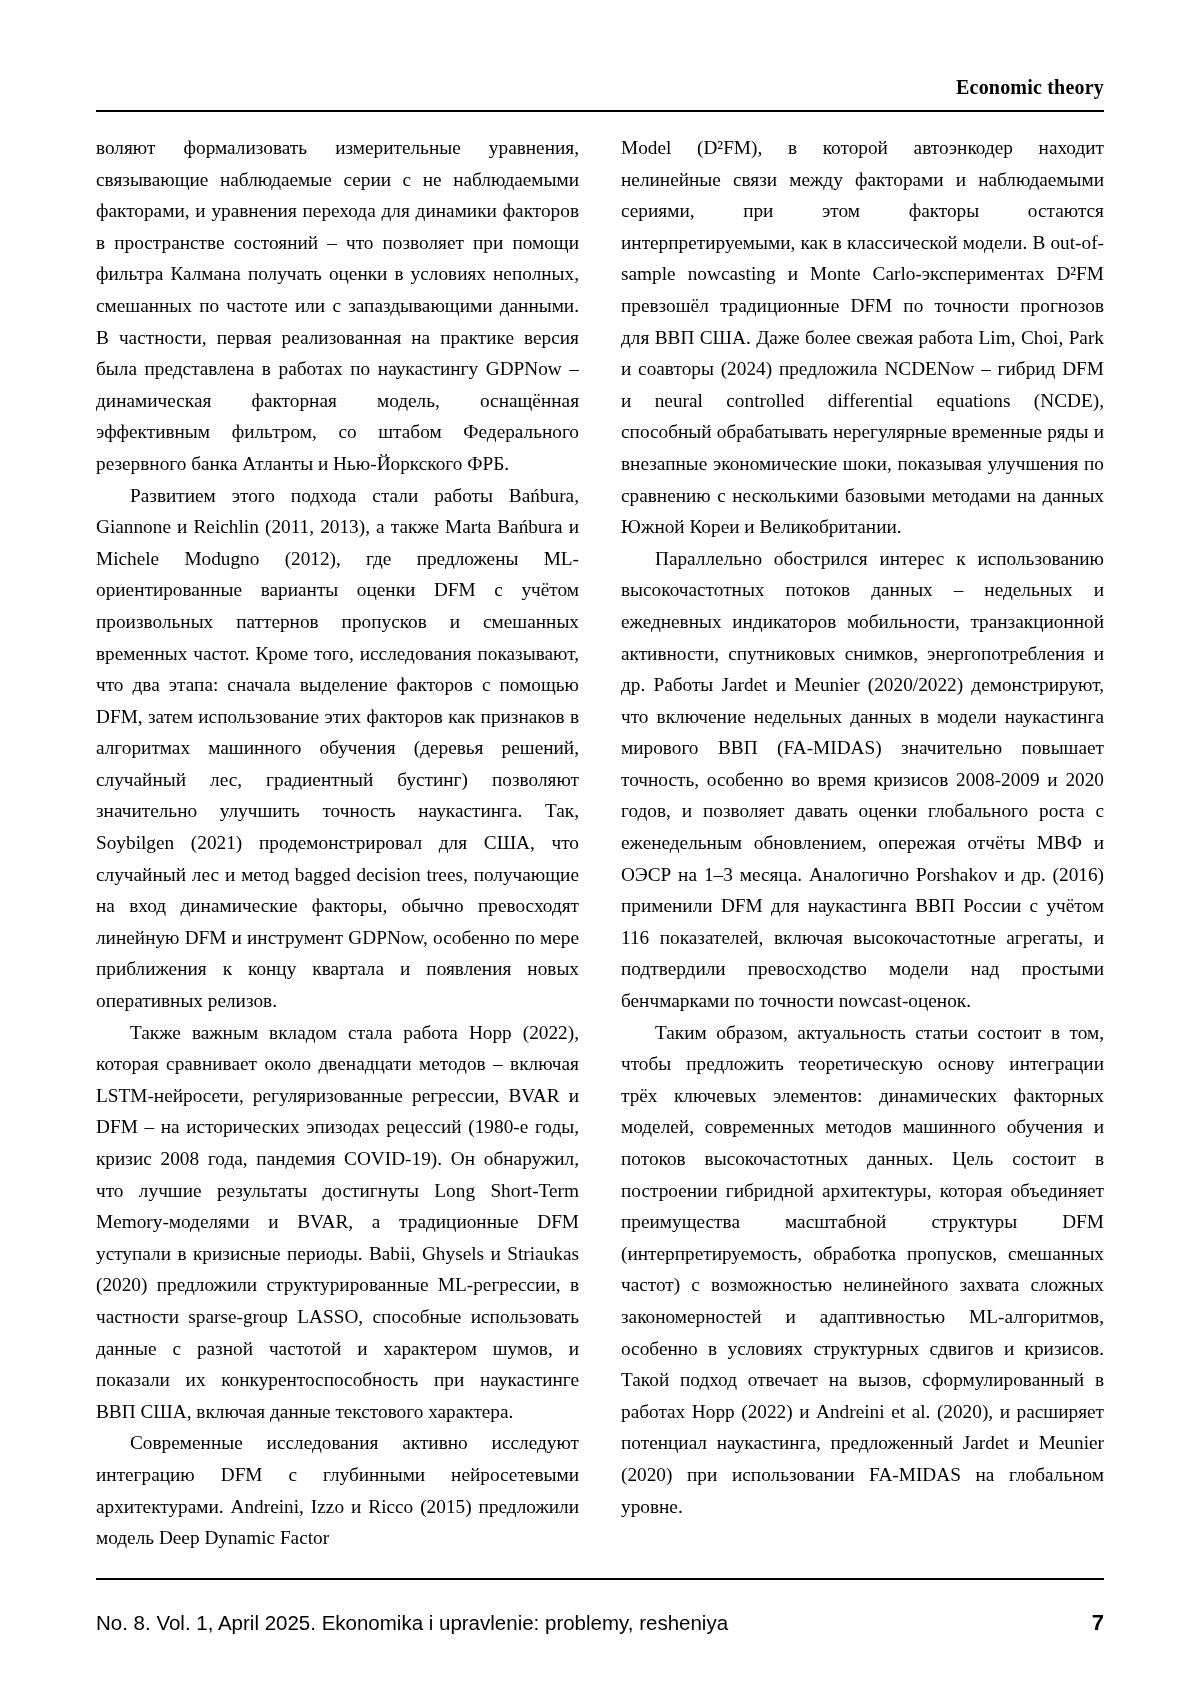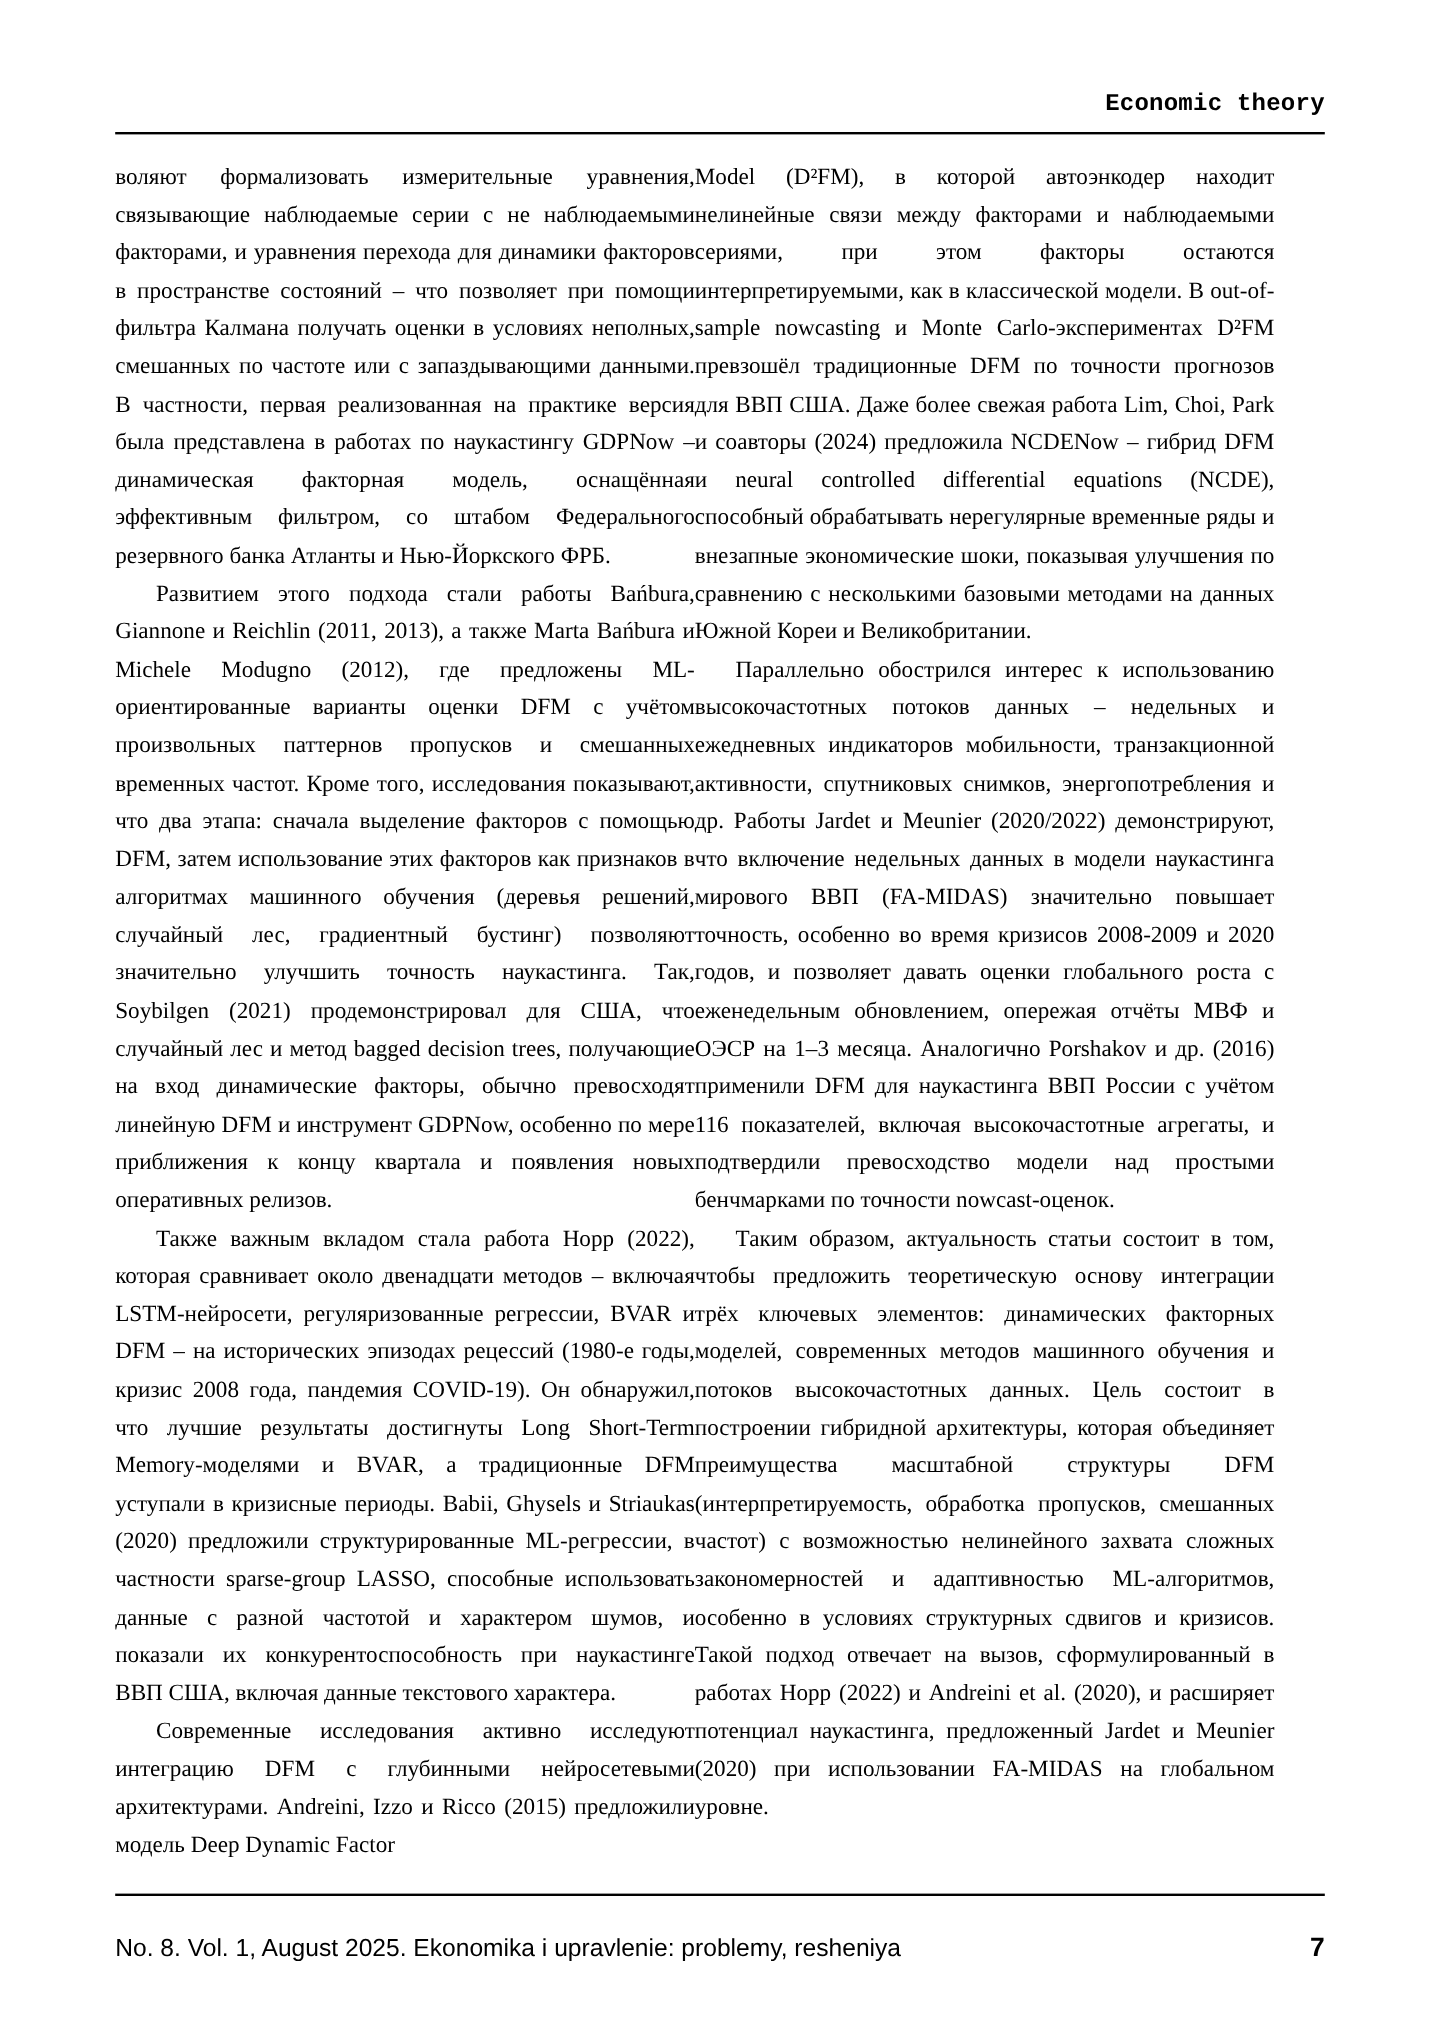--- a/index.html
+++ b/index.html
@@ -17,41 +17,42 @@
     color: #000000;
     overflow: hidden;
   }
 
   .header {
     position: absolute;
     top: 76px;
     left: 96px;
     right: 96px;
     text-align: right;
-    font-family: Liberation Mono, monospace;
+    font-family: Liberation Serif, serif;
     font-weight: bold;
     font-size: 20px;
     color: #000;
     letter-spacing: 0.2px;
   }
   .header-rule {
     position: absolute;
     top: 110px;
     left: 96px;
     right: 96px;
     height: 2px;
     background: #000;
   }
 
   .columns {
     position: absolute;
     top: 132px;
     left: 96px;
     right: 96px;
     display: flex;
+    gap: 42px;
   }
   .col {
     width: 483px;
     flex: 0 0 483px;
   }
 
   p.par {
     margin: 0;
     font-size: 19.3px;
     line-height: 31.6px;
@@ -110,17 +111,17 @@
     <div class="col">
       <p class="par">Model (D²FM), в которой автоэнкодер находит нелинейные связи между факторами и наблюдаемыми сериями, при этом факторы остаются интерпретируемыми, как в классической модели. В out-of-sample nowcasting и Monte Carlo-экспериментах D²FM превзошёл традиционные DFM по точности прогнозов для ВВП США. Даже более свежая работа Lim, Choi, Park и соавторы (2024) предложила NCDENow – гибрид DFM и neural controlled differential equations (NCDE), способный обрабатывать нерегулярные временные ряды и внезапные экономические шоки, показывая улучшения по сравнению с несколькими базовыми методами на данных Южной Кореи и Великобритании.</p>
       <p class="par indent">Параллельно обострился интерес к использованию высокочастотных потоков данных – недельных и ежедневных индикаторов мобильности, транзакционной активности, спутниковых снимков, энергопотребления и др. Работы Jardet и Meunier (2020/2022) демонстрируют, что включение недельных данных в модели наукастинга мирового ВВП (FA-MIDAS) значительно повышает точность, особенно во время кризисов 2008-2009 и 2020 годов, и позволяет давать оценки глобального роста с еженедельным обновлением, опережая отчёты МВФ и ОЭСР на 1–3 месяца. Аналогично Porshakov и др. (2016) применили DFM для наукастинга ВВП России с учётом 116 показателей, включая высокочастотные агрегаты, и подтвердили превосходство модели над простыми бенчмарками по точности nowcast-оценок.</p>
       <p class="par indent">Таким образом, актуальность статьи состоит в том, чтобы предложить теоретическую основу интеграции трёх ключевых элементов: динамических факторных моделей, современных методов машинного обучения и потоков высокочастотных данных. Цель состоит в построении гибридной архитектуры, которая объединяет преимущества масштабной структуры DFM (интерпретируемость, обработка пропусков, смешанных частот) с возможностью нелинейного захвата сложных закономерностей и адаптивностью ML-алгоритмов, особенно в условиях структурных сдвигов и кризисов. Такой подход отвечает на вызов, сформулированный в работах Hopp (2022) и Andreini et al. (2020), и расширяет потенциал наукастинга, предложенный Jardet и Meunier (2020) при использовании FA-MIDAS на глобальном уровне.</p>
     </div>
 
   </div>
 
   <div class="footer-rule"></div>
   <div class="footer">
-    <span>No. 8. Vol. 1, August 2025. Ekonomika i upravlenie: problemy, resheniya</span>
+    <span>No. 8. Vol. 1, April 2025. Ekonomika i upravlenie: problemy, resheniya</span>
     <span class="footer-page">7</span>
   </div>
 
 </div>
 
 </body></html>

